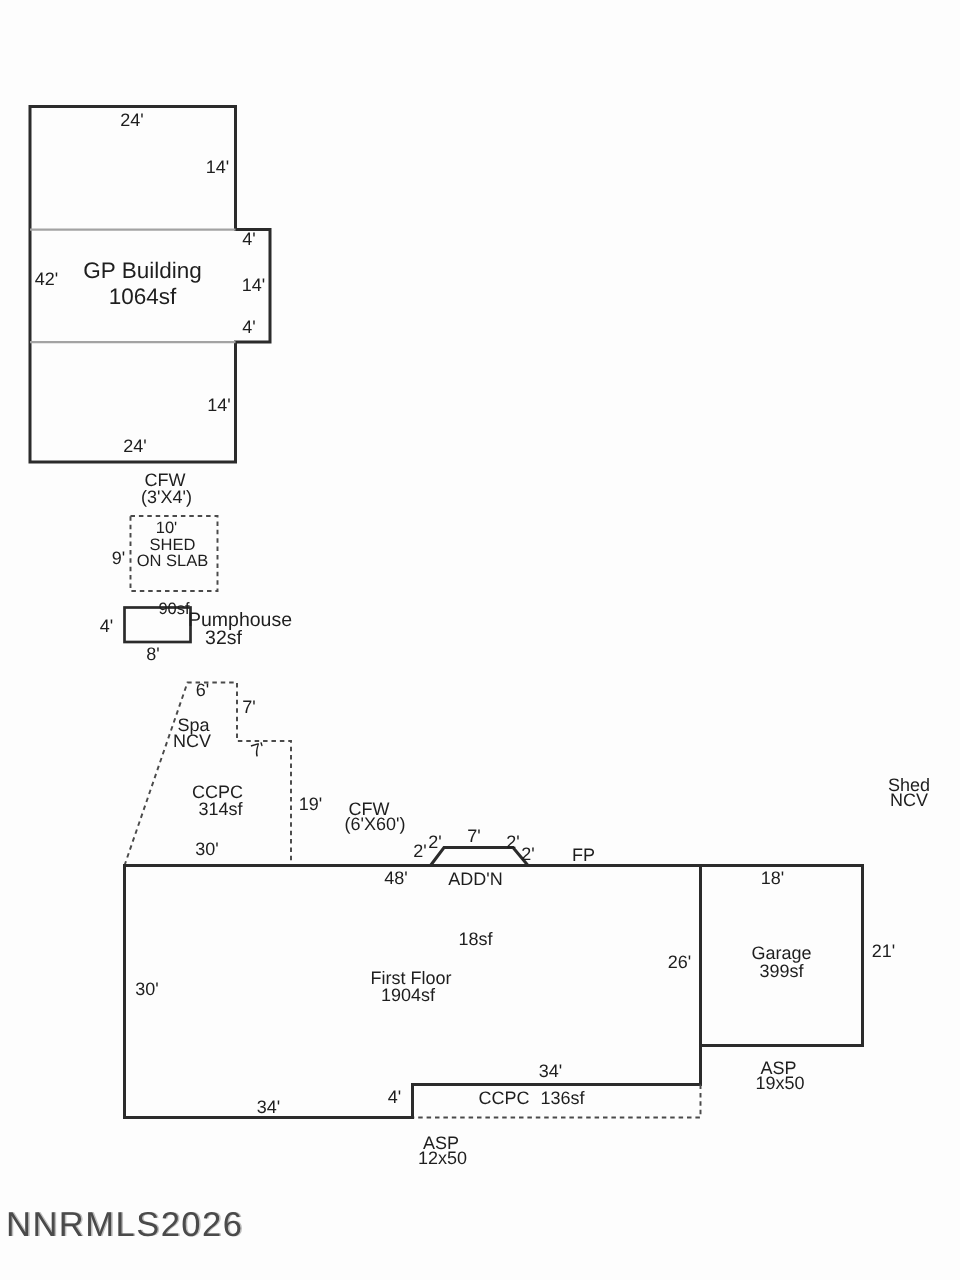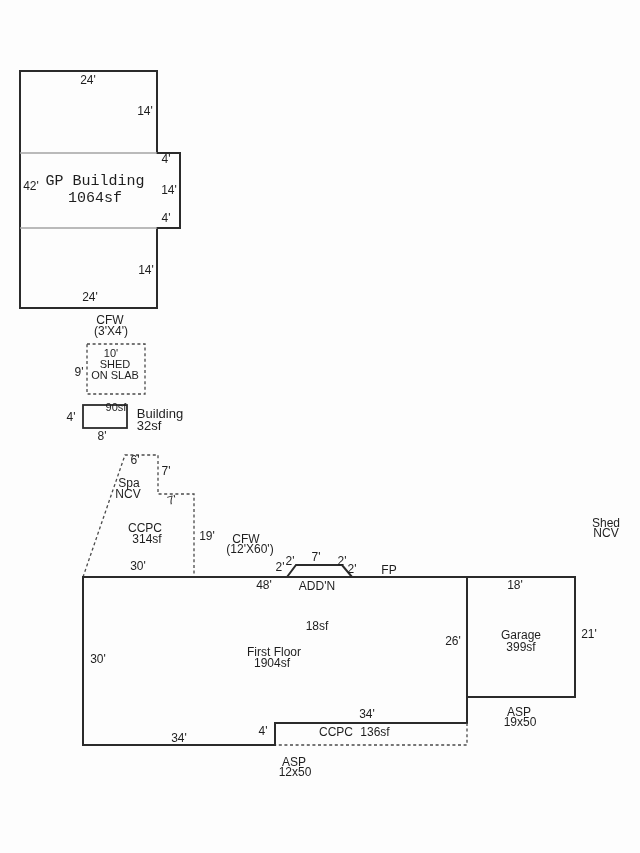--- a/index.html
+++ b/index.html
@@ -12,21 +12,21 @@
   }
   svg.linework{position:absolute;left:0;top:0;width:640px;height:853px;}
   .lbl{
     position:absolute;
     transform:translate(-50%,-50%);
     font-size:12px;
     color:#1e1e1e;
     white-space:nowrap;
     line-height:1;
   }
-  .lbl.big{font-size:15px;font-family:Liberation Mono, monospace;}
+  .lbl.big{font-size:15px;}
   .lbl.med{font-size:13px;}
   .lbl.small{font-size:11px;}
   .lbl.rot{transform:translate(-50%,-50%) rotate(-16deg);}
   .watermark{
     position:absolute;
     left:4px;top:803px;
     font-size:23px;
     letter-spacing:1px;
     color:#4a4a4a;
     font-weight:500;
@@ -81,39 +81,39 @@
     <span class="lbl small" style="left:111px;top:353px">10'</span>
     <span class="lbl small" style="left:115px;top:364px">SHED</span>
     <span class="lbl small" style="left:115px;top:375px">ON SLAB</span>
     <span class="lbl small" style="left:116px;top:407px">90sf</span>
     <span class="lbl" style="left:79px;top:372px">9'</span>
   </div>
 
   <div>
     <span class="lbl" style="left:71px;top:417px">4'</span>
     <span class="lbl" style="left:102px;top:436px">8'</span>
-    <span class="lbl med" style="left:160px;top:413px">Building</span>
+    <span class="lbl med" style="left:160px;top:413px">Pumphouse</span>
     <span class="lbl med" style="left:149px;top:425px">32sf</span>
   </div>
 
   <div>
     <span class="lbl" style="left:135px;top:460px">6'</span>
     <span class="lbl" style="left:166px;top:471px">7'</span>
     <span class="lbl rot" style="left:172px;top:500px">7'</span>
     <span class="lbl" style="left:129px;top:483px">Spa</span>
     <span class="lbl" style="left:128px;top:494px">NCV</span>
     <span class="lbl" style="left:145px;top:528px">CCPC</span>
     <span class="lbl" style="left:147px;top:539px">314sf</span>
     <span class="lbl" style="left:207px;top:536px">19'</span>
     <span class="lbl" style="left:138px;top:566px">30'</span>
   </div>
 
   <div>
     <span class="lbl" style="left:246px;top:539px">CFW</span>
-    <span class="lbl" style="left:250px;top:549px">(12'X60')</span>
+    <span class="lbl" style="left:250px;top:549px">(6'X60')</span>
   </div>
 
   <div>
     <span class="lbl" style="left:280px;top:567px">2'</span>
     <span class="lbl" style="left:290px;top:561px">2'</span>
     <span class="lbl" style="left:316px;top:557px">7'</span>
     <span class="lbl" style="left:342px;top:561px">2'</span>
     <span class="lbl" style="left:352px;top:569px">2'</span>
     <span class="lbl" style="left:317px;top:586px">ADD'N</span>
     <span class="lbl" style="left:317px;top:626px">18sf</span>
@@ -152,14 +152,15 @@
   <div>
     <span class="lbl" style="left:519px;top:712px">ASP</span>
     <span class="lbl" style="left:520px;top:722px">19x50</span>
   </div>
 
   <div>
     <span class="lbl" style="left:606px;top:523px">Shed</span>
     <span class="lbl" style="left:606px;top:533px">NCV</span>
   </div>
 
+  <div class="watermark">NNRMLS2026</div>
 
 </div>
 
 </body></html>

